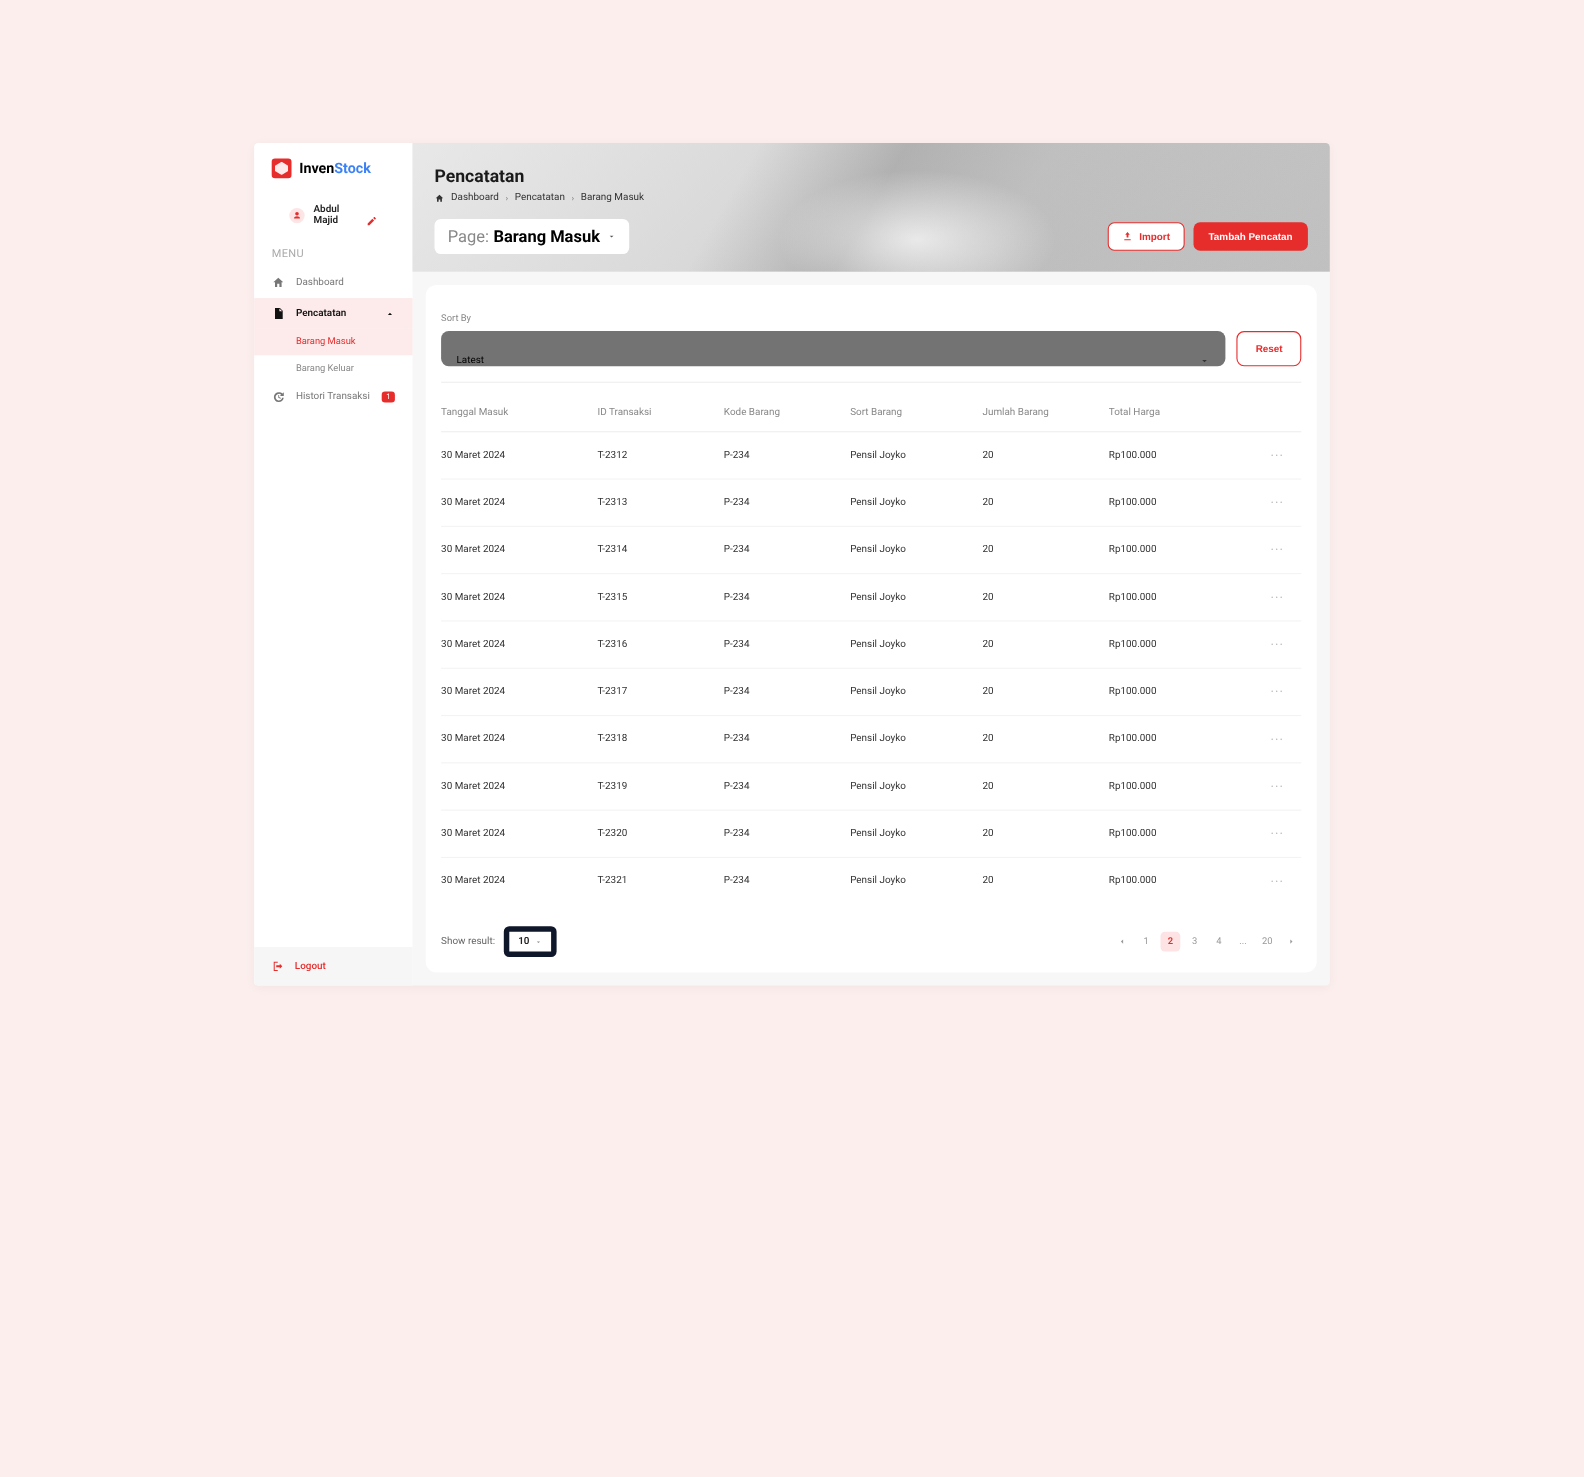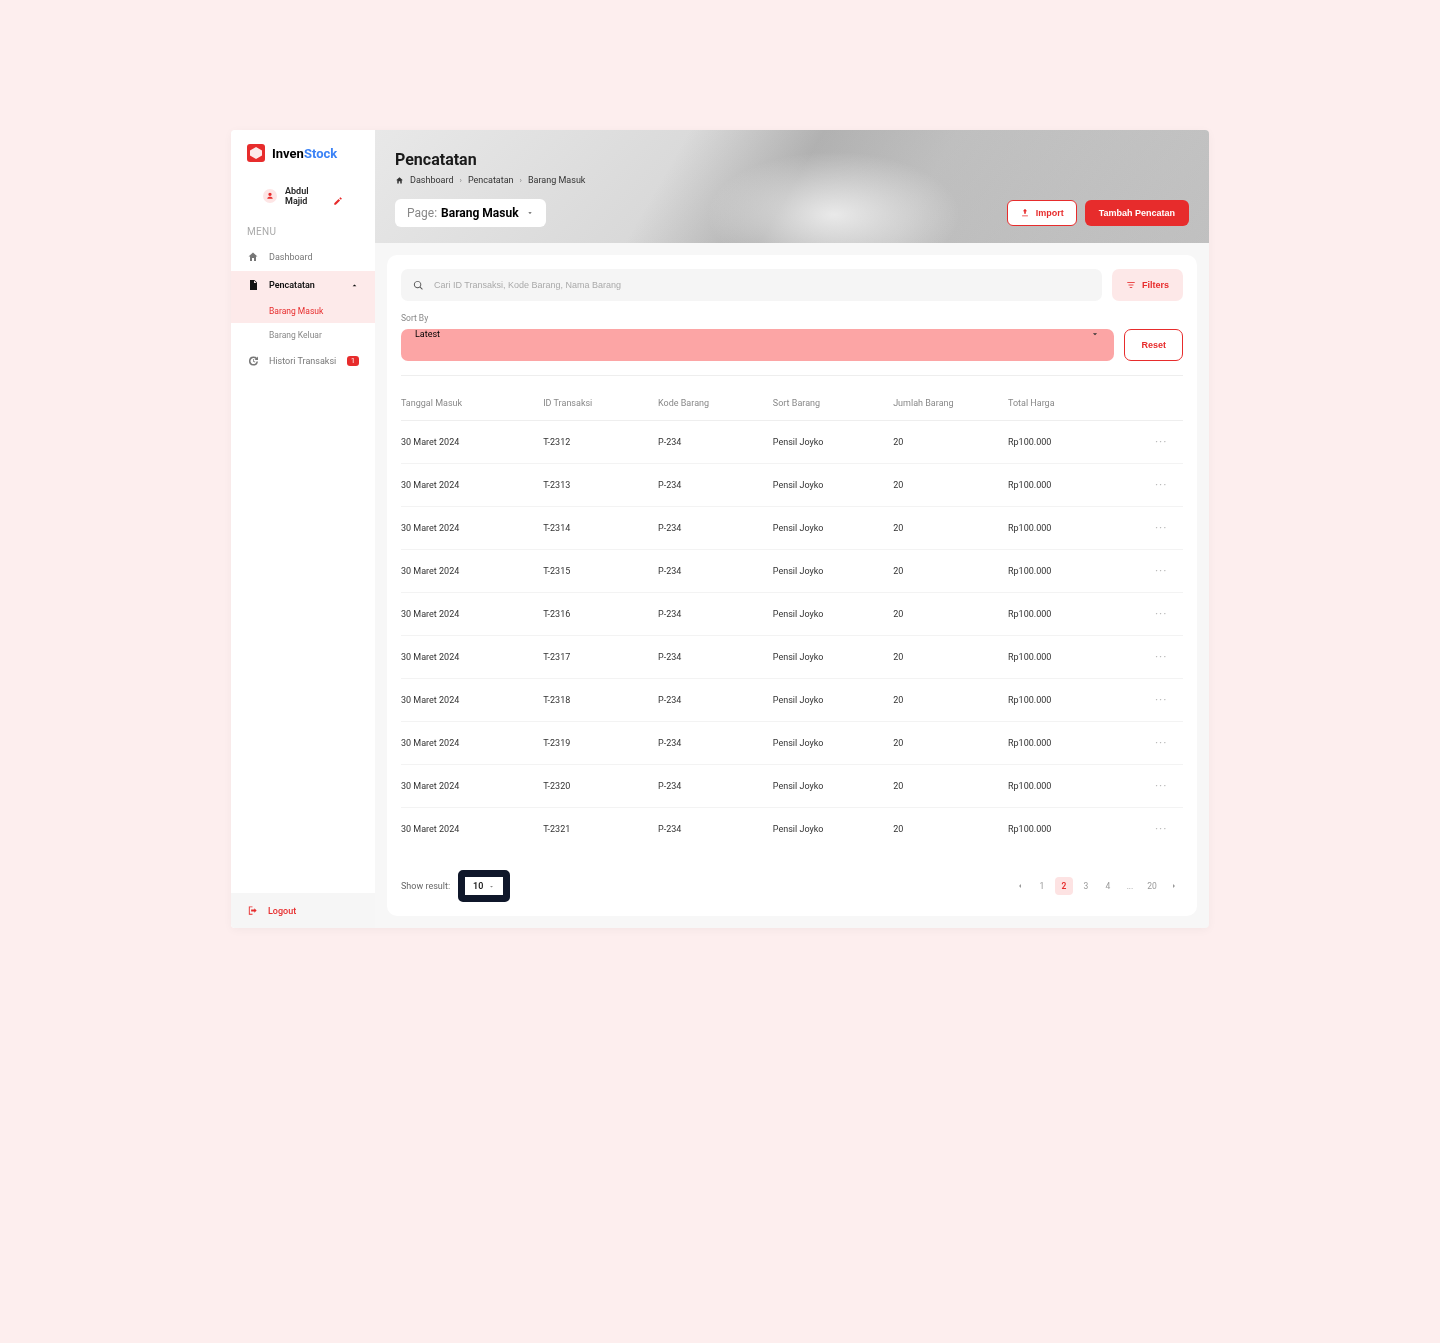--- a/index.html
+++ b/index.html
@@ -171,21 +171,21 @@
   align-items: center;
   margin-top: 14px;
   gap: 8px;
 }
 .page-selector {
   display: inline-flex;
   align-items: center;
   background: #fff;
   padding: 7px 12px;
   border-radius: 6px;
-  font-size: 12px;
+  font-size: 15px;
   gap: 4px;
   cursor: pointer;
   text-align: center;
 }
 .page-selector .label { color: #888; }
 .page-selector .value { font-weight: 700; }
 .page-selector svg { width: 8px; height: 8px; fill: #555; margin-left: 3px; }
 .spacer { flex: 1; }
 .btn-import {
   display: flex;
@@ -264,24 +264,24 @@
 }
 .sort-row {
   display: flex;
   gap: 10px;
   margin-top: 6px;
   padding-bottom: 14px;
   border-bottom: 1px solid #eee;
 }
 .sort-select {
   flex: 1;
-  background: #fca5a5;
+  background: #737373;
   border-radius: 7px;
   display: flex;
-  align-items: flex-start;
+  align-items: flex-end;
   padding: 0 14px;
   height: 32px;
   font-size: 9px;
   justify-content: space-between;
   cursor: pointer;
 }
 .sort-select svg { width: 10px; height: 10px; fill: #333; }
 .btn-reset {
   background: #fff;
   border: 1px solid #e72c2c;
@@ -334,21 +334,21 @@
   display: flex;
   align-items: center;
   gap: 8px;
   font-size: 9px;
   color: #666;
 }
 .show-result .sel {
   display: inline-flex;
   align-items: center;
   gap: 5px;
-  border: 7px solid #0f172a;
+  border: 5px solid #0f172a;
   border-radius: 5px;
   padding: 4px 8px;
   font-weight: 600;
   color: #222;
   cursor: pointer;
 }
 .show-result .sel svg { width: 7px; height: 7px; fill: #888; }
 .pagination {
   margin-left: auto;
   display: flex;
@@ -455,34 +455,20 @@
                 <path d="M5 20h14v-2H5v2zM12 2L7 8h3v6h4V8h3L12 2z"></path>
               </svg>
             <span>Import</span>
           </button>
           <button class="btn-add">Tambah Pencatan</button>
         </div>
       </div>
     </div>
 
     <div class="card">
-      <div class="search-filter-row">
-        <div class="search-box">
-          <svg viewBox="0 0 24 24">
-              <path d="M10 2a8 8 0 1 0 4.9 14.3l5 5 1.4-1.4-5-5A8 8 0 0 0 10 2zm0 2a6 6 0 1 1 0 12 6 6 0 0 1 0-12z"></path>
-            </svg>
-          <input placeholder="Cari ID Transaksi, Kode Barang, Nama Barang" style="">
-        </div>
-        <button class="btn-filters">
-          <svg viewBox="0 0 24 24">
-              <path d="M4 6h16M7 12h10M10 18h4" stroke="#e72c2c" stroke-width="2" stroke-linecap="round" fill="none"></path>
-            </svg>
-          <span>Filters</span>
-        </button>
-      </div>
 
       <div class="sort-label">Sort By</div>
       <div class="sort-row">
         <div class="sort-select">
           <span>Latest</span>
           <svg viewBox="0 0 24 24">
               <path d="M7 10l5 5 5-5z"></path>
             </svg>
         </div>
         <button class="btn-reset">Reset</button>

